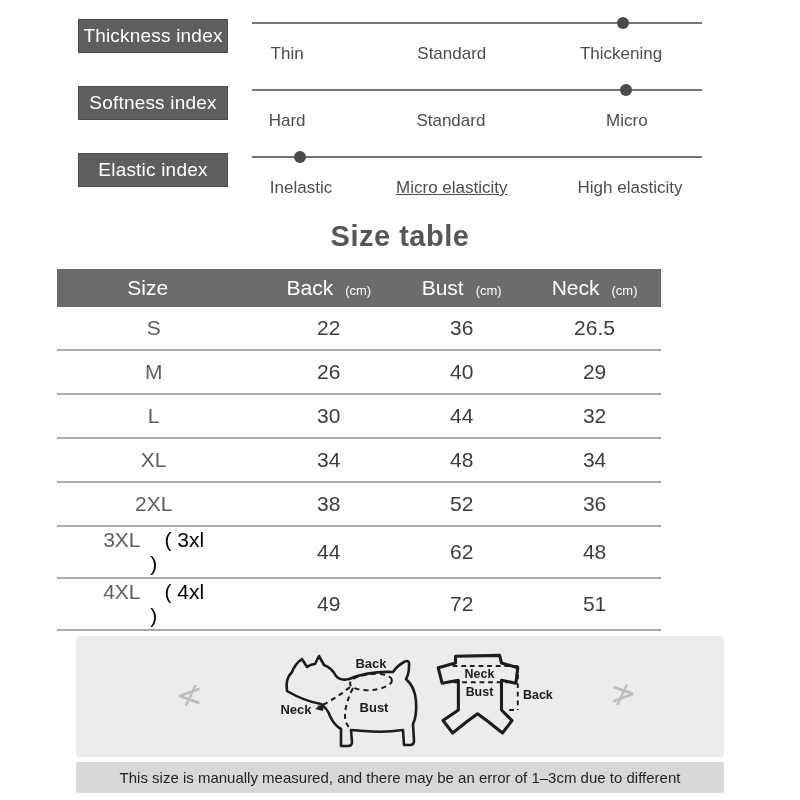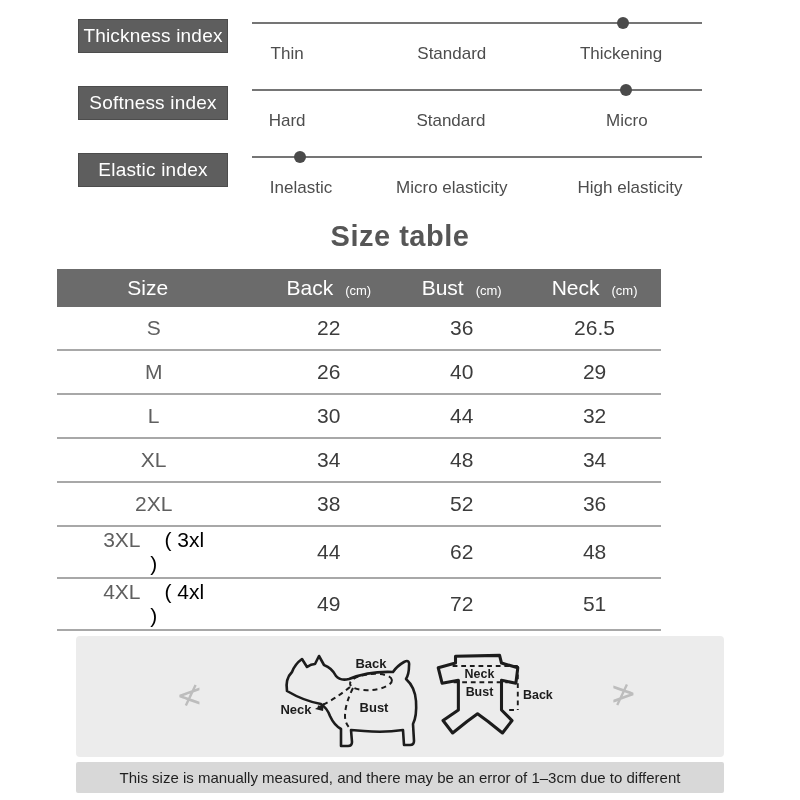--- a/index.html
+++ b/index.html
@@ -80,21 +80,21 @@
     </div>
   </div>
 
   <div class="idx-row" style="top:141px">
     <div class="idx-label">Elastic index</div>
     <div class="idx-line">
       <div class="idx-dot" style="left: 10.7%;"></div>
     </div>
     <div class="idx-ticks">
       <span style="left: 10.9%;">Inelastic</span>
-      <span style="left: 44.4%;">Micro elasticity</span>
+      <span style="left: 44.4%; text-decoration: underline;">Micro elasticity</span>
       <span style="left: 84%;">High elasticity</span>
     </div>
   </div>
 
   <div class="tbl-title">Size table</div>
 
   <table class="size-table">
     <colgroup>
         <col class="c1">
         <col class="cn">

